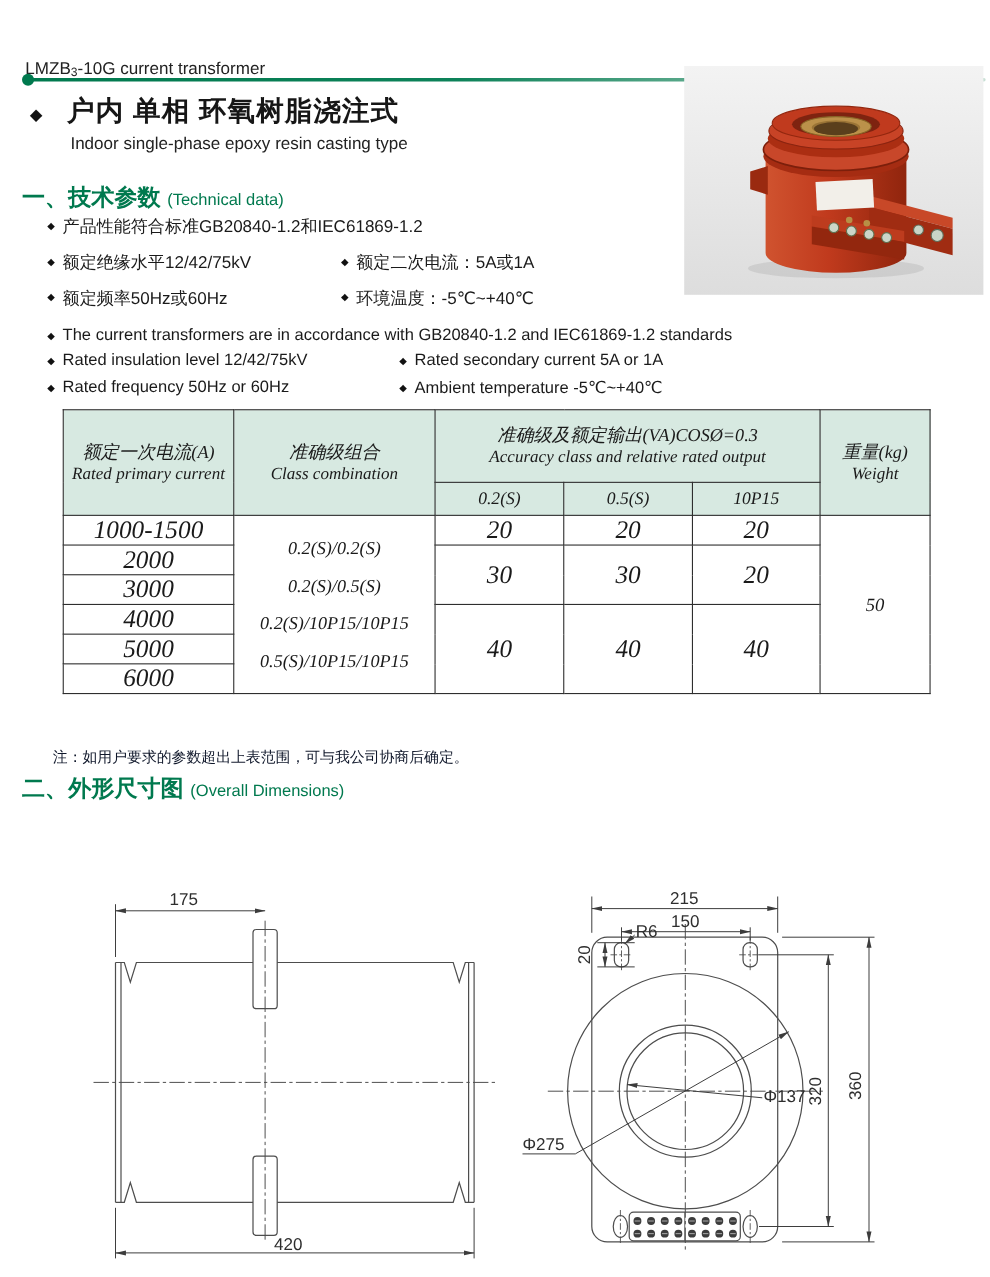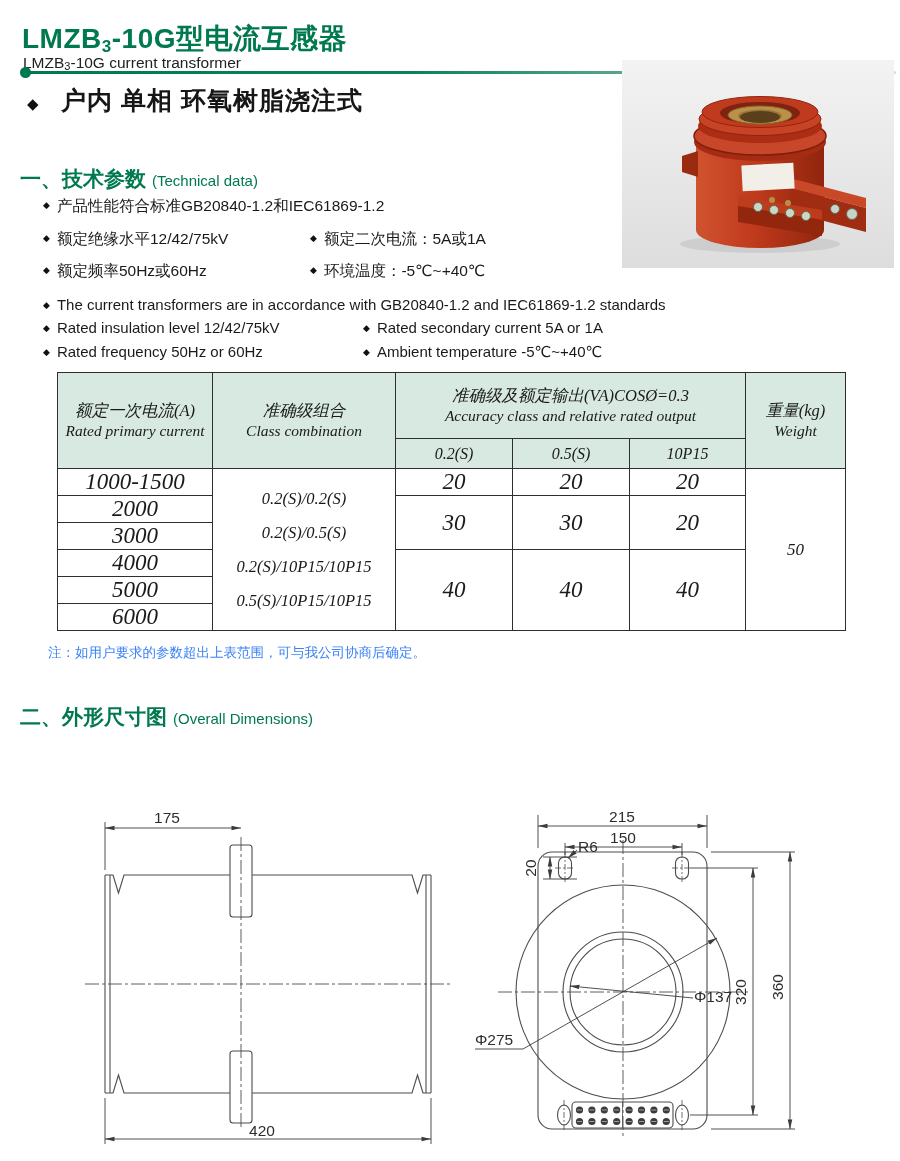--- a/index.html
+++ b/index.html
@@ -45,34 +45,33 @@
   table.spec th,table.spec td{border:1.5px solid #2e2e2e;padding:0;text-align:center;vertical-align:middle;}
   table.spec thead th{background:#d7e9e1;font-weight:normal;}
   .hz{display:block;font-size:16.5px;line-height:1.3;}
   .he{display:block;font-size:15.5px;line-height:1.22;}
   tr.h1{height:66px;} tr.h2{height:30px;} tr.body-row{height:27px;}
   td.val,td.cur{font-size:23px;margin-top:28px;}
   td.classcell{font-size:16.5px;line-height:34px;margin-left:20px;}
   td.weight{font-size:17px;}
 
   
-  .note{position:absolute;left:48px;top:644px;color:#3b82f6;}
+  .note{position:absolute;left:48px;top:680px;color:#0f172a;}
   .note .nzh{font-size:13.5px;margin-bottom:3px;}
   .note .nen{font-size:13.2px;letter-spacing:-0.2px;}
 
   
   svg.drawing{position:absolute;left:0;top:770px;}
   svg text{font-family:"Liberation Sans","DejaVu Sans",sans-serif;}
 </style>
 </head>
 <body>
 
 <div class="page">
 
-  <h1 class="title"><span>LMZB</span><span class="subscript">3</span><span>-10G型电流互感器</span></h1>
   <div class="subtitle"><span>LMZB</span><span class="subscript">3</span><span>-10G current transformer</span></div>
   <div class="divider"></div>
   <div class="divider-dot"></div>
 
   <div class="photo">
     <svg width="272" height="208" viewBox="0 0 272 208">
       <defs>
         <linearGradient id="bodyg" x1="0" y1="0" x2="1" y2="0">
           <stop offset="0" stop-color="#d0532f"></stop>
             <stop offset="0.45" stop-color="#c03a1d"></stop>
@@ -102,20 +101,21 @@
       <circle cx="168" cy="153" r="4.5" fill="#ccd6c8" stroke="#60704f"></circle>
       <circle cx="184" cy="156" r="4.5" fill="#ccd6c8" stroke="#60704f"></circle>
       <circle cx="150" cy="140" r="3" fill="#b79045"></circle>
       <circle cx="166" cy="143" r="3" fill="#b79045"></circle>
       <rect x="120" y="104" width="52" height="26" fill="#f2efe9" transform="rotate(-3 146 117)"></rect>
     </svg>
   </div>
 
   <span class="feature-diamond">◆</span>
   <div class="feature-zh">户内  单相  环氧树脂浇注式</div>
+  <div class="feature-en">Indoor single-phase epoxy resin casting type</div>
 
   <div class="sec-head sec1">
     <span>一、技术参数</span><span class="en">(Technical data)</span>
   </div>
 
   <div class="bullets">
     <div class="trow zh">
       <span class="bcell">
           <i class="dm">◆</i>
           <span>产品性能符合标准GB20840-1.2和IEC61869-1.2</span>

